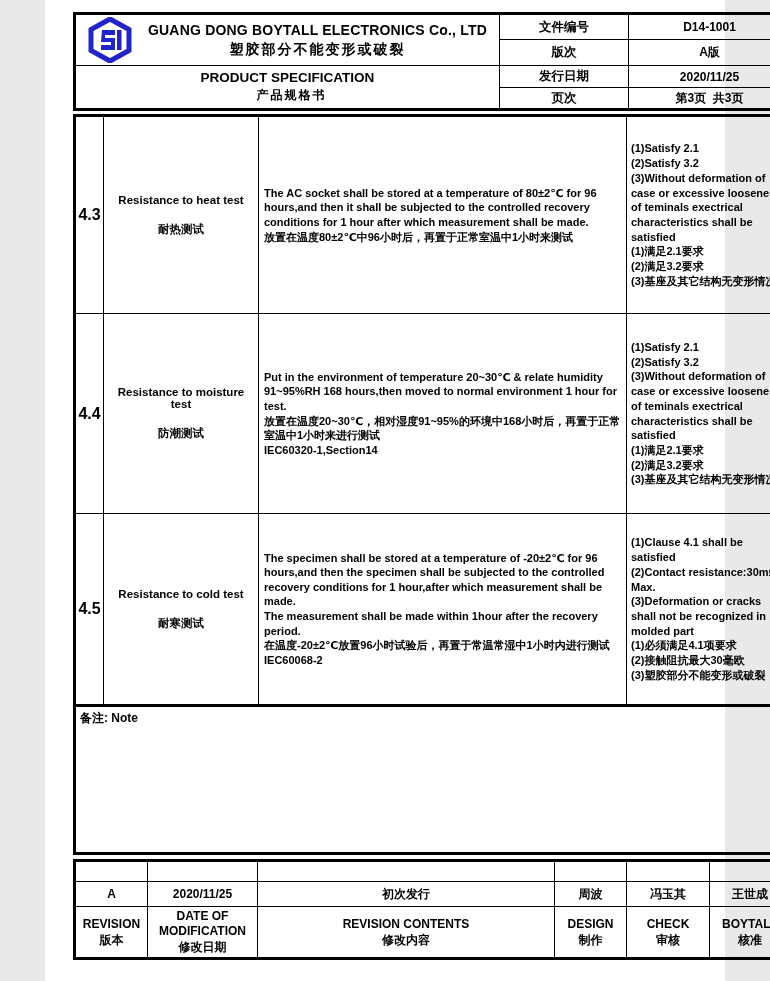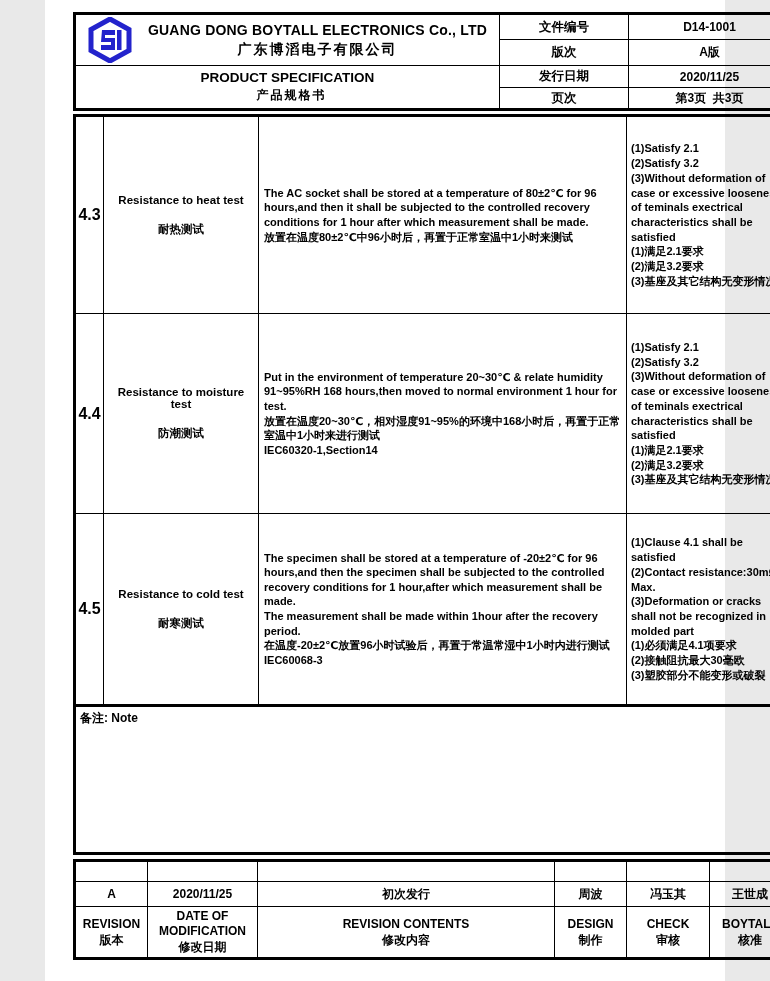--- a/index.html
+++ b/index.html
@@ -75,21 +75,21 @@
           <div class="company-flex">
             <span class="logo-box">
               <svg viewBox="0 0 44 46" width="44" height="46">
                 <polygon points="22,2 41,12.5 41,33.5 22,44 3,33.5 3,12.5" fill="none" stroke="#2323cc" stroke-width="5"></polygon>
                 <path d="M 14 13 L 27 13 L 27 18 L 17 18 L 17 21 L 27 21 L 27 33 L 13 33 L 13 28 L 23 28 L 23 25 L 13 25 Z" fill="#2323cc"></path>
                 <rect x="29" y="13" width="4.5" height="20" fill="#2323cc"></rect>
               </svg>
             </span>
             <span class="company-text">
               <div class="company-en">GUANG DONG BOYTALL ELECTRONICS Co., LTD</div>
-              <div class="company-cn">广东博滔电子有限公司</div>
+              <div class="company-cn">塑胶部分不能变形或破裂</div>
             </span>
           </div>
         </td>
         <td class="meta-label">文件编号</td>
         <td class="meta-value">D14-1001</td>
       </tr>
       <tr class="hrow">
         <td class="meta-label">版次</td>
         <td class="meta-value">A版</td>
       </tr>
@@ -161,21 +161,21 @@
       <tr class="row-45">
         <td class="no-cell">4.5</td>
         <td class="name-cell">
           <div>Resistance to cold test</div>
           <div class="name-cn">耐寒测试</div>
         </td>
         <td class="method-cell">
           <div>The specimen shall be stored at a temperature of -20±2℃ for 96 hours,and then the specimen shall be subjected to the controlled recovery conditions for 1 hour,after which measurement shall be made.</div>
           <div>The measurement shall be made within 1hour after the recovery period.</div>
           <div>在温度-20±2℃放置96小时试验后，再置于常温常湿中1小时内进行测试</div>
-          <div>IEC60068-3</div>
+          <div>IEC60068-2</div>
         </td>
         <td class="req-cell">
           <div>(1)Clause 4.1 shall be satisfied</div>
           <div>(2)Contact resistance:30mΩ Max.</div>
           <div>(3)Deformation or cracks shall not be recognized in molded part</div>
           <div>(1)必须满足4.1项要求</div>
           <div>(2)接触阻抗最大30毫欧</div>
           <div>(3)塑胶部分不能变形或破裂</div>
         </td>
       </tr>

